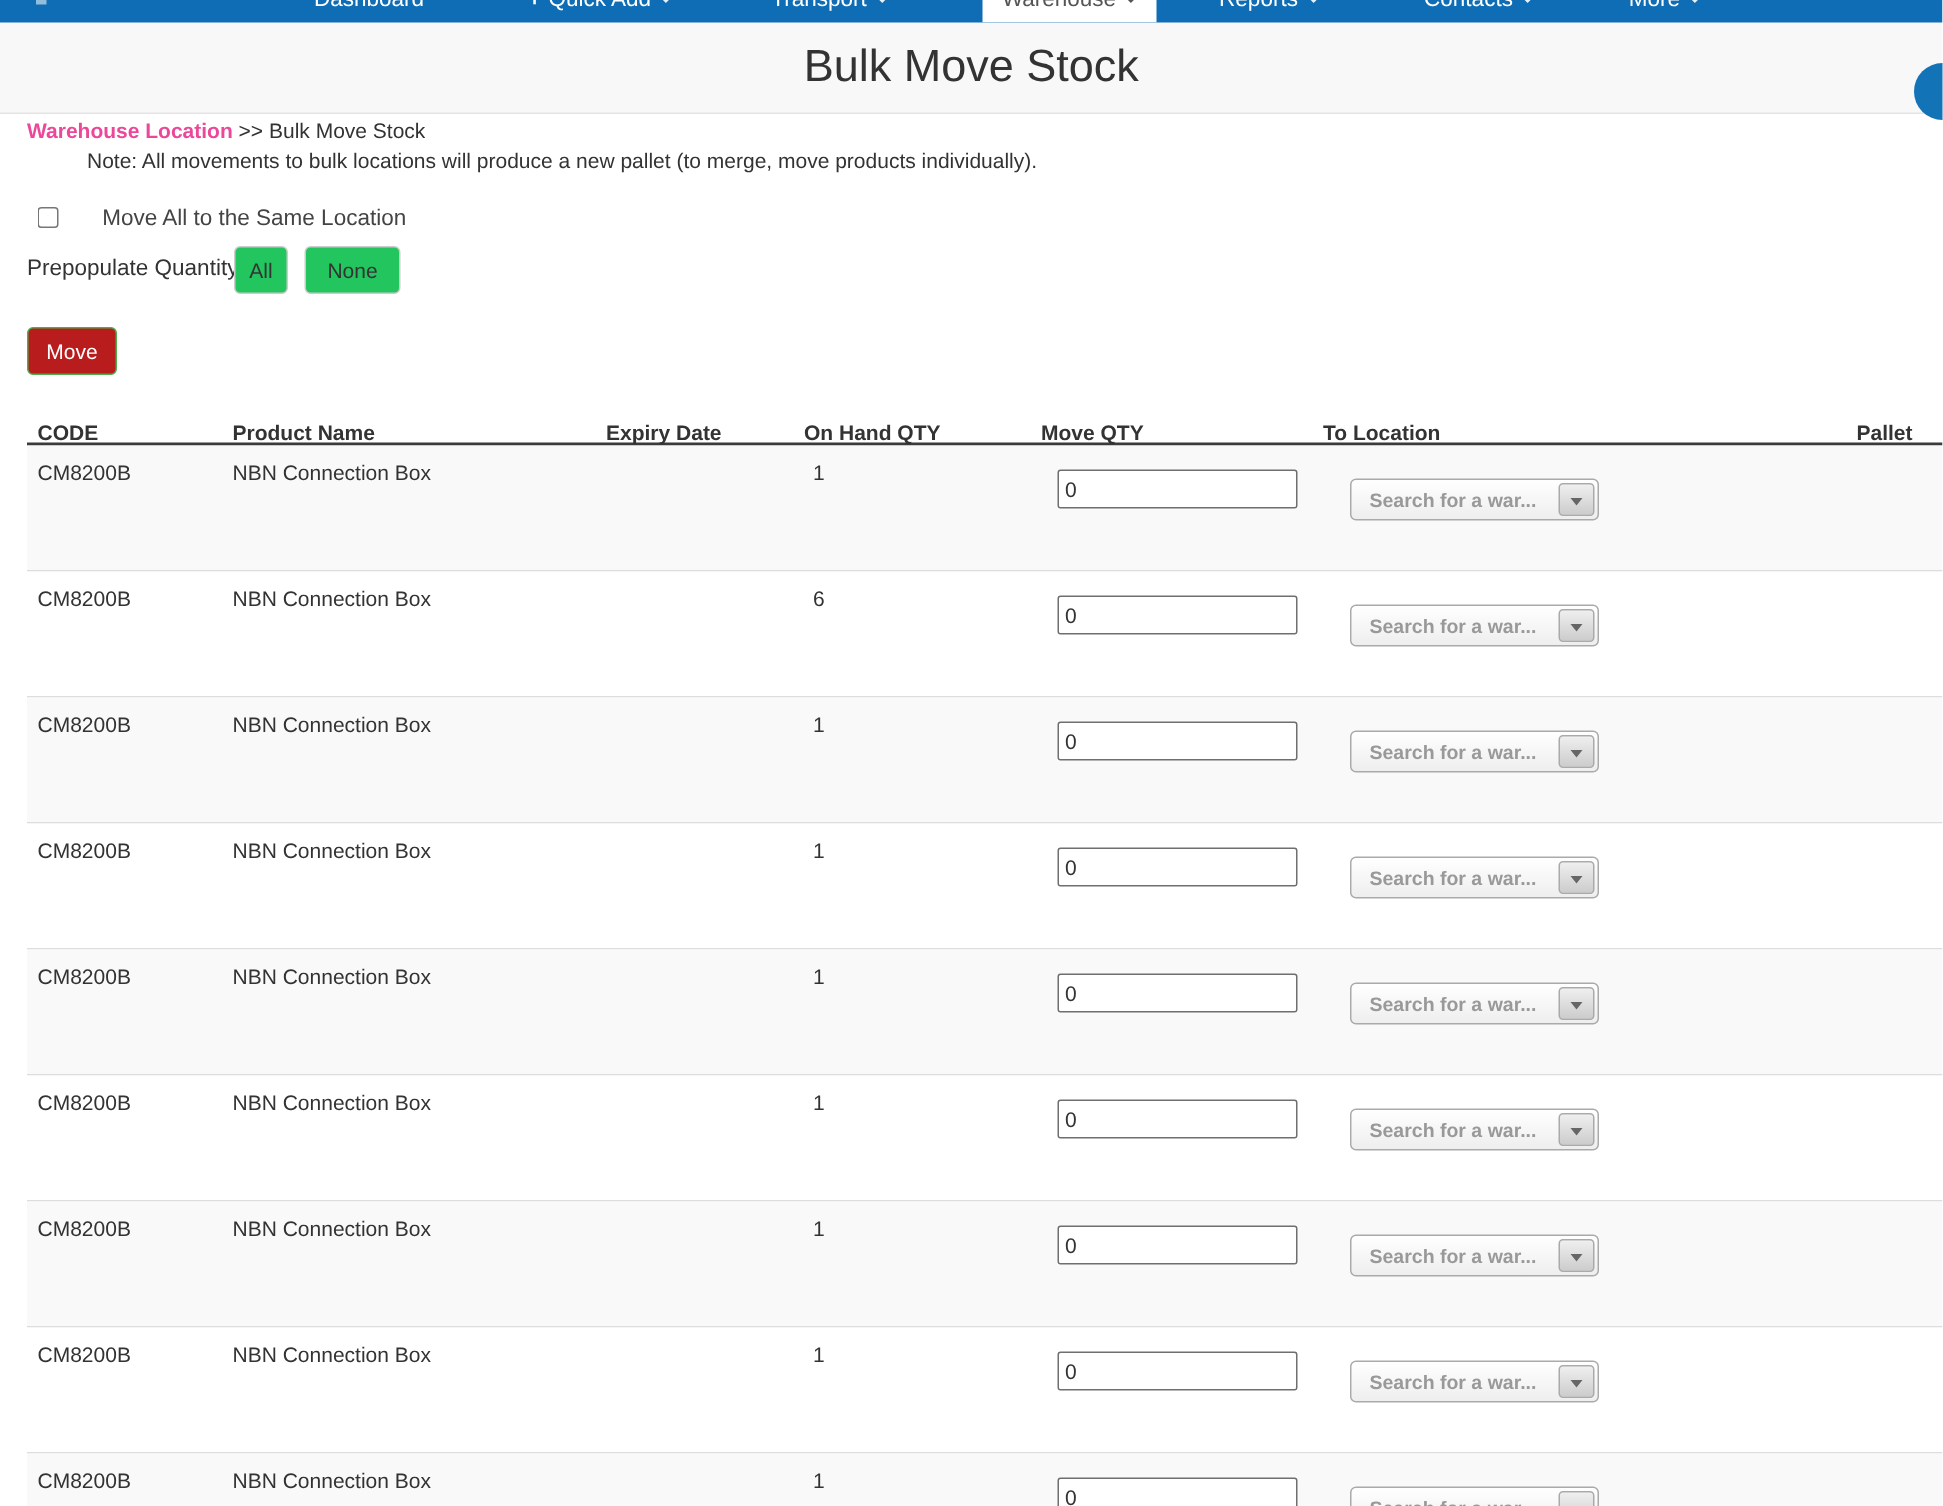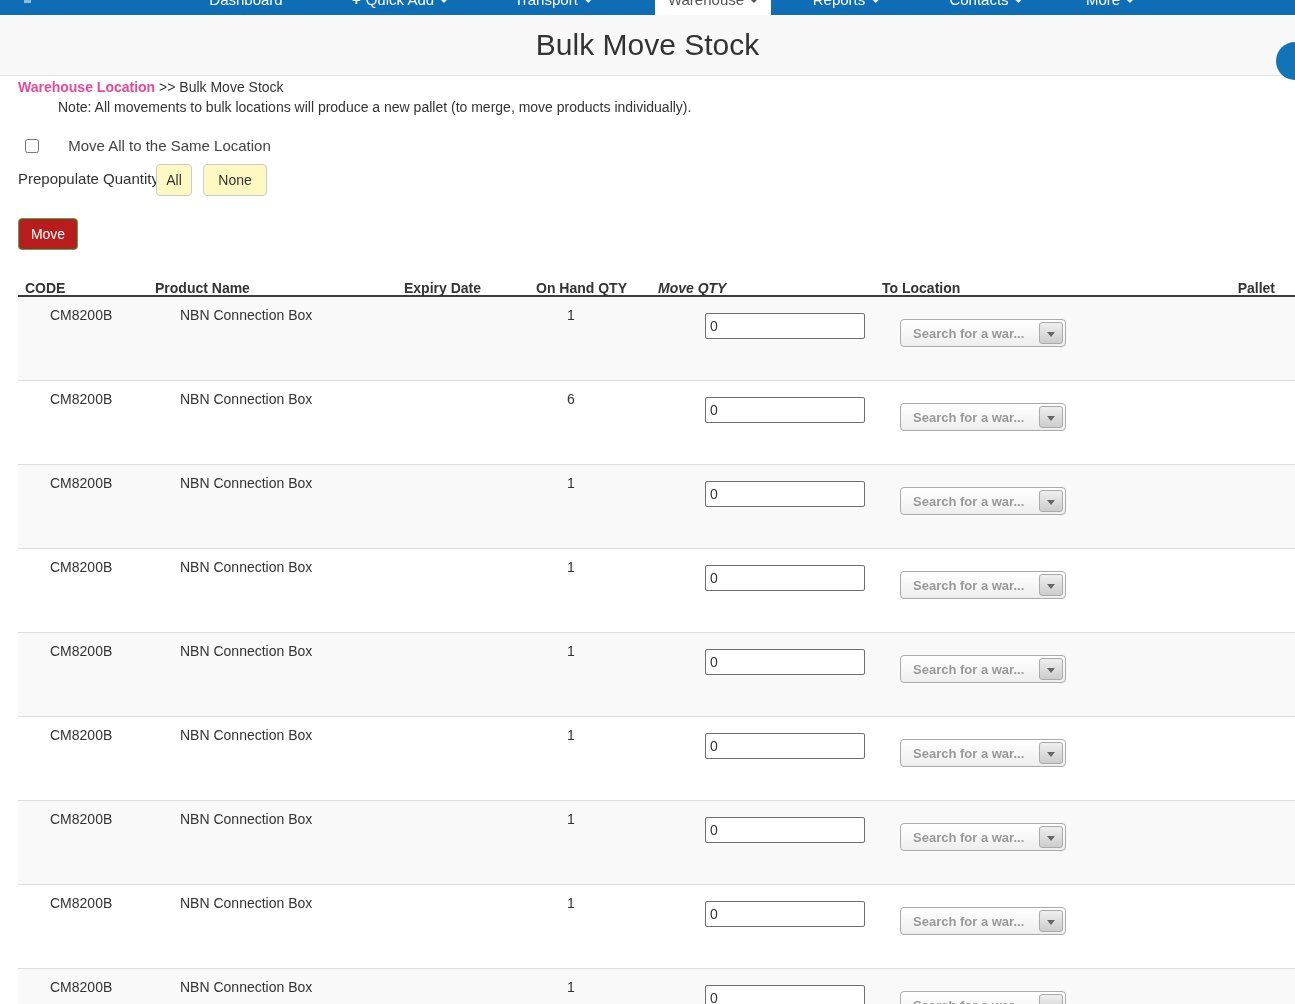--- a/index.html
+++ b/index.html
@@ -33,41 +33,41 @@
   
   .breadcrumb { position:absolute; left:18px; top:79px; font-size:14px; white-space:nowrap; }
   .breadcrumb a { color:#ec4899; font-weight:bold; text-decoration:none; cursor:pointer; }
   .crumb-sep, .crumb-cur { color:#333; }
   .note { position:absolute; left:18px; top:99px; font-size:14px; color:#333;margin-left:40px; }
 
   
   .moveall { position:absolute; left:25px; top:137px; font-size:15px; color:#444; }
   .moveall input { width:14px; height:14px; vertical-align:-2px; margin-right:25px; cursor:pointer; }
   .prepop-label { position:absolute; left:18px; top:170px; font-size:15px; color:#333; }
-  .btn { position:absolute; height:32px; background:#fef9c3; border:1px solid #ccc;
+  .btn { position:absolute; height:32px; background:#22c55e; border:1px solid #ccc;
     border-radius:4px; font-size:14px; color:#333; text-align:center; line-height:30px;
     cursor:pointer; font-family:"Liberation Sans", sans-serif; }
   .btn-all  { left:156px; top:164px; width:36px; }
   .btn-none { left:203px; top:164px; width:64px; }
   .btn-move { left:18px; top:218px; width:60px; background:#b91c1c; border:1px solid #4cae4c;
     color:#fff; }
 
   
   .bmtable { position:absolute; left:18px; top:280px; width:1277px; }
   .bmhead { position:relative; height:17px; border-bottom:2px solid #3b3b3b; }
   .bmhead span { position:absolute; top:0; font-size:14px; font-weight:bold; color:#333;
     white-space:nowrap; }
   .h-code { left:7px; }  .h-name { left:137px; } .h-expiry { left:386px; }
-  .h-onhand { left:518px; } .h-moveqty { left:640px;font-style:italic; } .h-toloc { left:864px; }
+  .h-onhand { left:518px; } .h-moveqty { left:676px; } .h-toloc { left:864px; }
   .h-pallet { right:20px; }
 
   .bmbody { position:relative; }
   .bmrow { position:relative; height:84px; border-bottom:1px solid #ddd; background:#fff; }
   .bmbody .bmrow:nth-child(odd) { background:#f9f9f9; }
-  .cell { position:absolute; top:10px; font-size:14px; color:#333; white-space:nowrap;margin-left:25px; }
+  .cell { position:absolute; top:10px; font-size:14px; color:#333; white-space:nowrap; }
   .c-code { left:7px; } .c-name { left:137px; } .c-expiry { left:386px; }
   .c-onhand { left:524px; } .c-pallet { right:20px; }
 
   .qty-input { position:absolute; left:687px; top:16px; width:160px; height:26px;
     border:1px solid #6f6f6f; border-radius:2px; background:#fff; font-size:14px;
     color:#333; padding:0 4px; font-family:"Liberation Sans", sans-serif; }
 
   .s2 { position:absolute; left:882px; top:22px; width:166px; height:28px;
     border:1px solid #aaa; border-radius:4px;
     background:linear-gradient(#ffffff, #eeeeee); cursor:pointer;padding-left:28px; }

